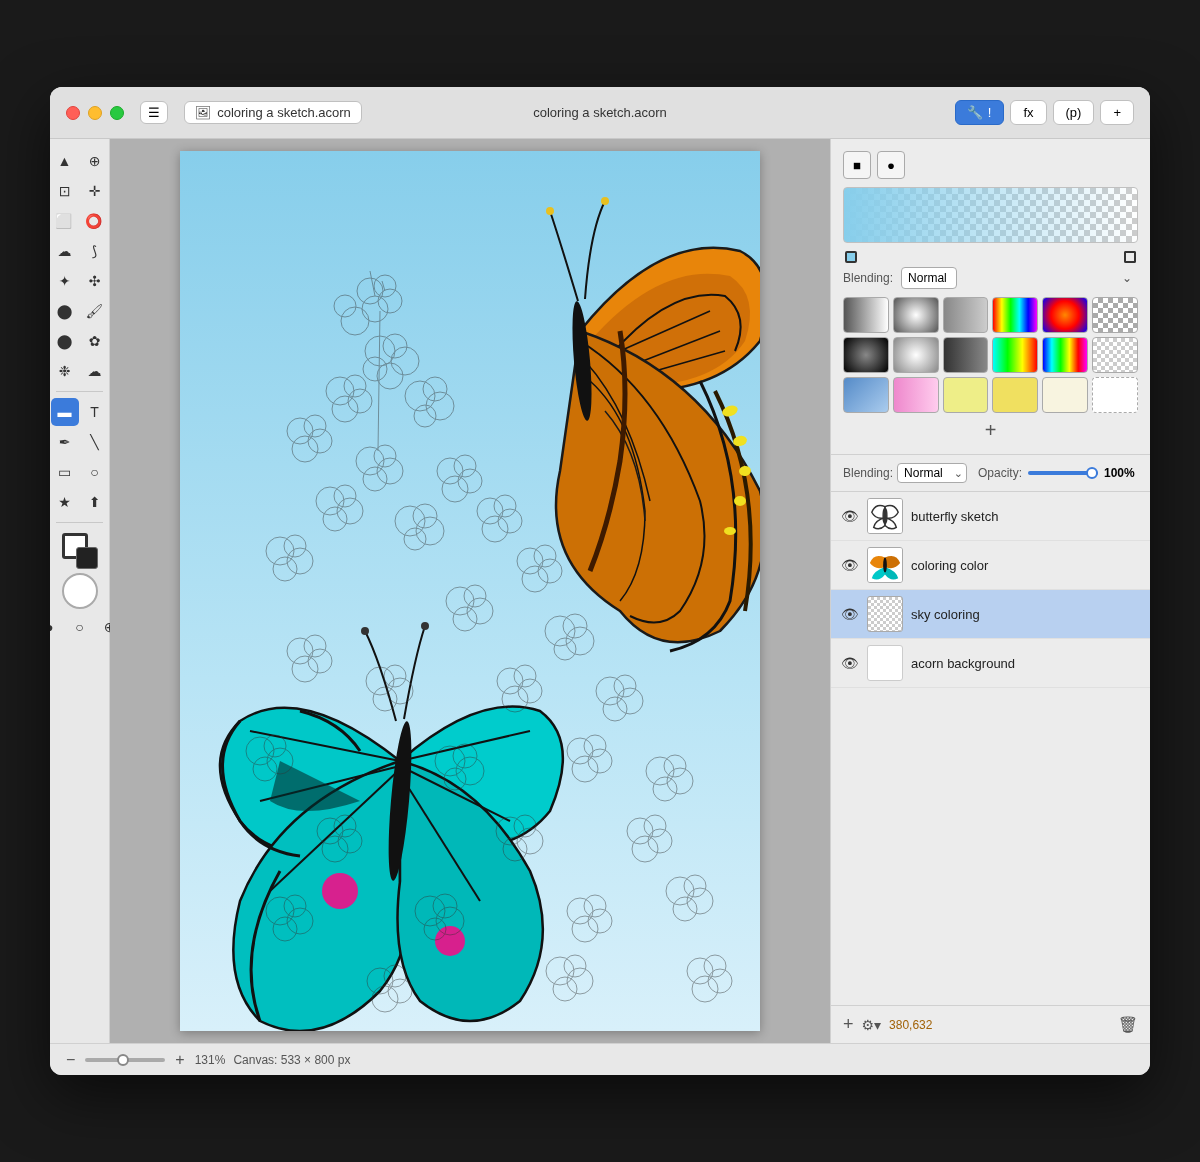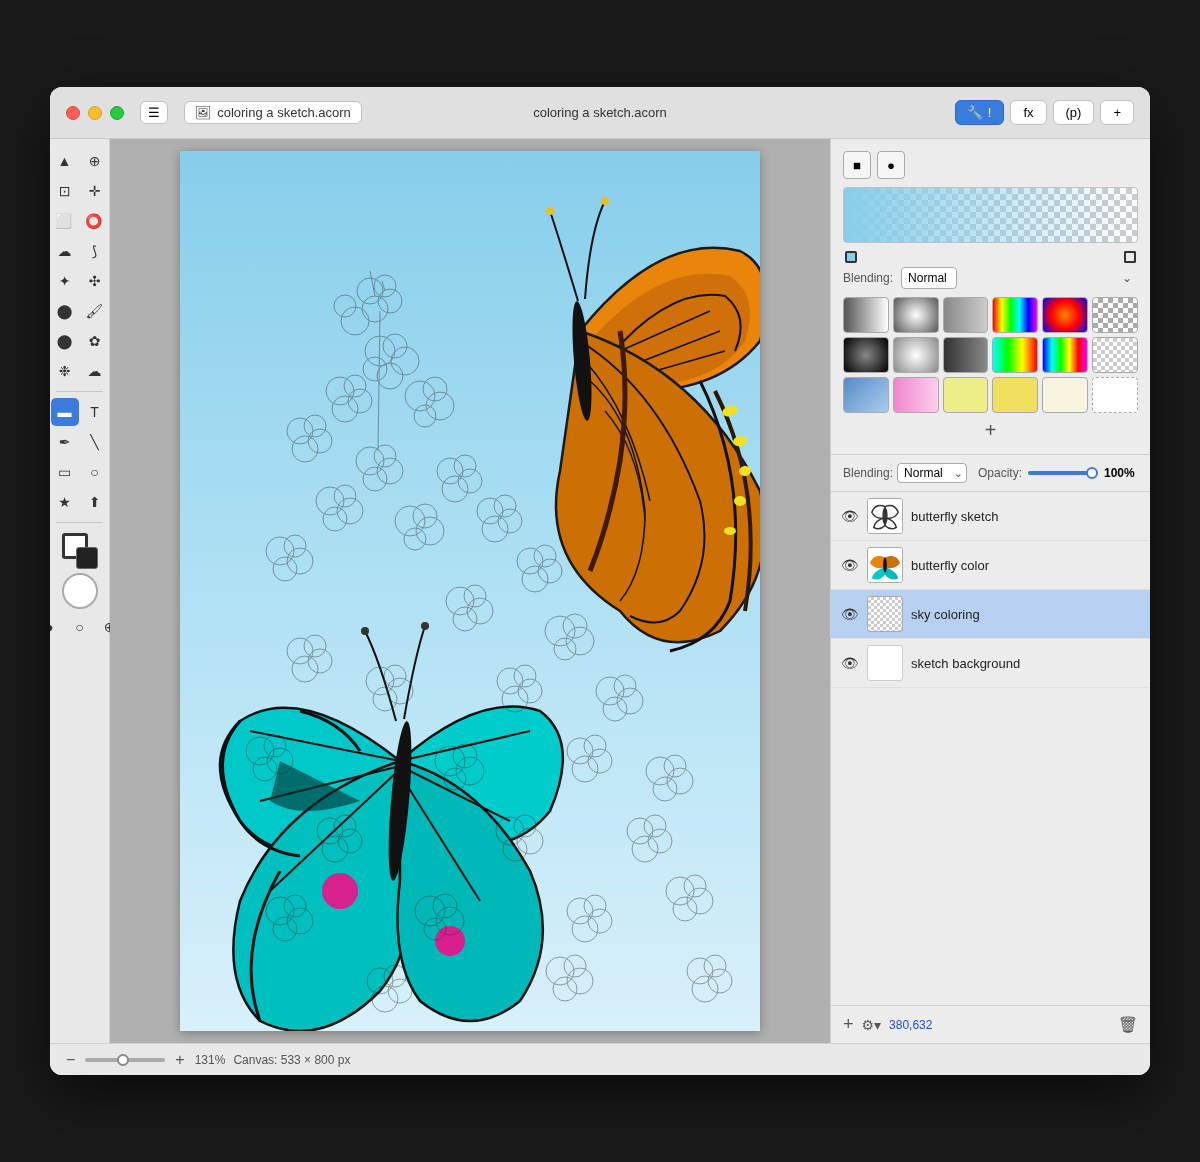--- a/index.html
+++ b/index.html
@@ -447,21 +447,21 @@
     }
     .footer-gear-btn {
       font-size: 14px;
       cursor: pointer;
       color: #555;
       background: none;
       border: none;
     }
     .footer-count {
       font-size: 12px;
-      color: #1d4ed8;
+      color: #a16207;
     }
     .footer-trash {
       margin-left: auto;
       font-size: 16px;
       cursor: pointer;
       color: #555;
       background: none;
       border: none;
     }
     
@@ -927,33 +927,33 @@
               <svg viewBox="0 0 36 36" xmlns="http://www.w3.org/2000/svg" style="width:100%;height:100%;background:white;">
                 <g>
                   <path d="M 18,10 Q 6,5 2,16 Q 8,24 18,20 Z" fill="#e8850a"></path>
                   <path d="M 18,10 Q 30,5 34,16 Q 28,24 18,20 Z" fill="#cc7005"></path>
                   <path d="M 18,20 Q 6,24 4,32 Q 12,36 18,28 Z" fill="#00c8c8"></path>
                   <path d="M 18,20 Q 30,24 32,32 Q 24,36 18,28 Z" fill="#00b8b8"></path>
                   <ellipse cx="18" cy="18" rx="2" ry="8" fill="#111"></ellipse>
                 </g>
               </svg>
             </div>
-            <span class="layer-name">butterfly color</span>
+            <span class="layer-name">coloring color</span>
           </div>
           <div class="layer-item selected">
             <span class="layer-eye">👁</span>
             <div class="layer-thumbnail" style="background: repeating-conic-gradient(#ccc 0% 25%, #fff 0% 50%) 0 0 / 6px 6px;">
             </div>
             <span class="layer-name">sky coloring</span>
           </div>
           <div class="layer-item">
             <span class="layer-eye">👁</span>
             <div class="layer-thumbnail" style="background: white; border: 1px solid #ccc;">
             </div>
-            <span class="layer-name">sketch background</span>
+            <span class="layer-name">acorn background</span>
           </div>
         </div>
         <div class="layers-footer">
           <button class="footer-add-btn">+</button>
           <button class="footer-gear-btn">⚙▾</button>
           <span class="footer-count">380,632</span>
           <button class="footer-trash">🗑</button>
         </div>
       </div>
     </div>

